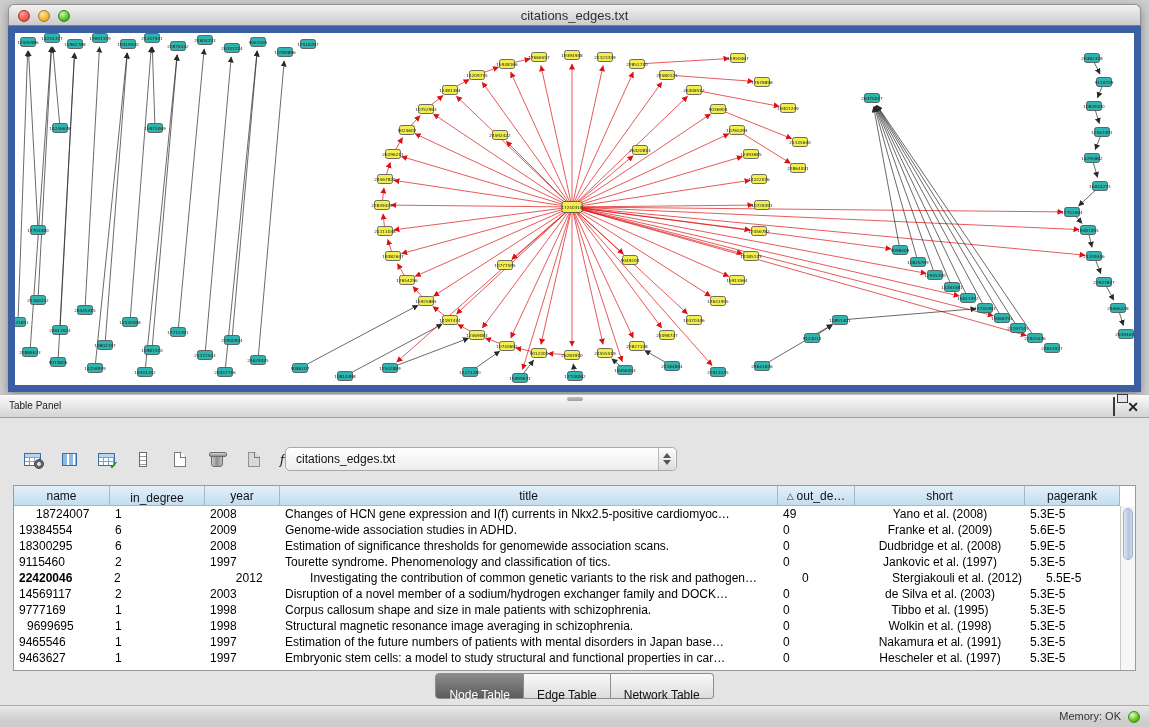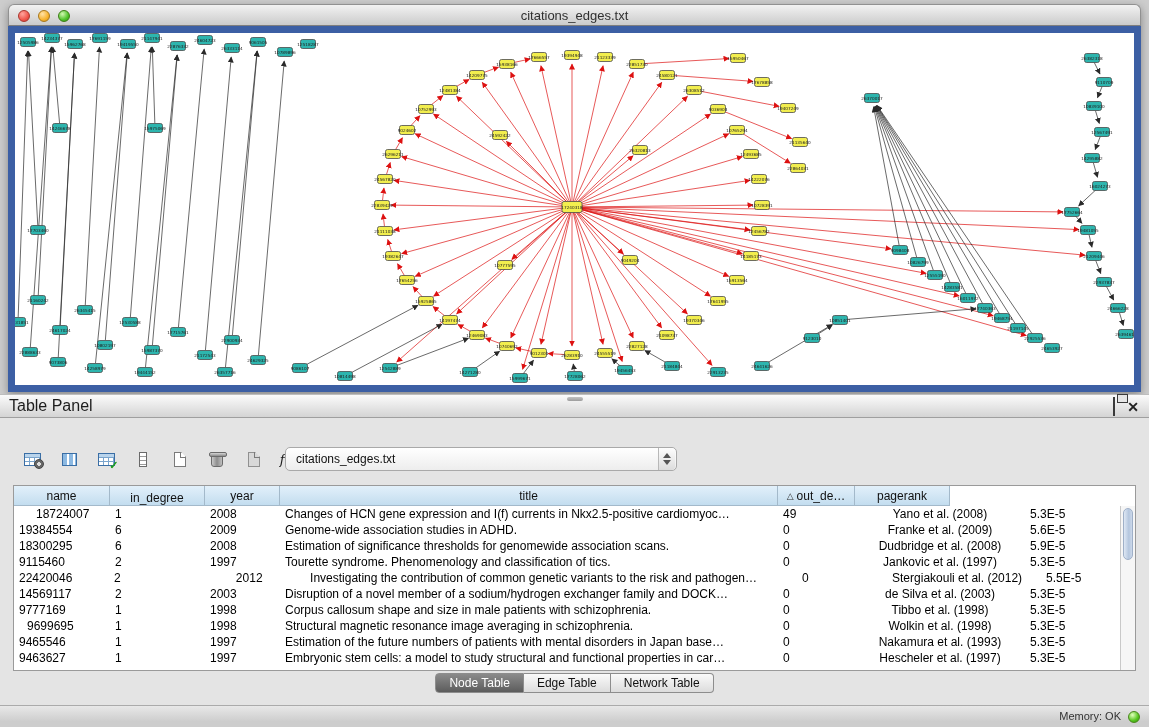--- a/index.html
+++ b/index.html
@@ -23,21 +23,21 @@
   .light.orange { background:radial-gradient(circle at 35% 30%, #ffe2a8, #f7b32e 60%, #c98a1c); border:1px solid #a8771a; }
   .light.green  { background:radial-gradient(circle at 35% 30%, #d2f7b2, #4fc built?, #2f8f12); }
   .light.green  { background:radial-gradient(circle at 35% 30%, #d2f7b2, #4fc32a 60%, #2f8f12); border:1px solid #3c7d14; }
   .net-body { position:absolute; top:22px; left:0; right:0; bottom:0; background:#3c5fa4; padding:7px; }
   .net-canvas { width:100%; height:100%; background:#ffffff; position:relative; overflow:hidden; }
   .net-canvas svg { position:absolute; left:0; top:0; width:100%; height:100%; }
 
   
   .panel-header { position:absolute; left:0; top:394px; width:1149px; height:24px;
     background:linear-gradient(#fbfbfb,#d4d4d4); border-top:1px solid #bdbdbd; border-bottom:1px solid #9f9f9f; }
-  .panel-title { position:absolute; left:9px; font-size:16px; line-height:22px; color:#1d1d1d; }
+  .panel-title { position:absolute; left:9px; font-size:10px; line-height:22px; color:#1d1d1d; }
   .panel-grip { position:absolute; left:50%; top:2px; width:16px; height:4px; margin-left:-8px;
     border-radius:2px; background:linear-gradient(#c2c2c2,#9d9d9d); }
   .panel-hdr-icons { position:absolute; right:10px; top:0; height:24px; display:flex; align-items:center; gap:12px; }
   .float-ic { width:10px; height:8px; border:1px solid #3a3a3a; position:relative; background:#eee; }
   .float-ic::after { content:""; position:absolute; left:3px; top:-4px; width:9px; height:7px;
     border:1px solid #3a3a3a; background:#e6e6e6; }
   .close-x { font-size:14px; font-weight:bold; color:#222; line-height:14px; cursor:default; }
 
   
   .panel-body { position:absolute; left:0; top:418px; width:1149px; height:287px; background:#e4e4e4; }
@@ -96,21 +96,21 @@
   .td { font-size:12px; line-height:16px; color:#000; padding:0 5px;
     overflow:hidden; white-space:nowrap; }
   .td.c5 { text-align:center; }
   .vscroll { position:absolute; right:0; top:20px; width:15px; height:164px;
     background:#f6f6f6; border-left:1px solid #c9c9c9; }
   .vthumb { margin:2px; height:52px; border-radius:6px; border:1px solid #9fb0c8;
     background:linear-gradient(to right,#dfe8f4,#b4c6de 60%,#cdd9ea); }
 
   
   .tabs { position:absolute; left:0; right:0; top:255px; display:flex; justify-content:center; }
-  .tab { height:20px; line-height:19px; padding:0 13px; font-size:12px; color:#111;
+  .tab { height:20px; line-height:19px; padding:12px 13px; font-size:12px; color:#111;
     border:1px solid #8d8d8d; border-left:none; background:linear-gradient(#fafafa,#dcdcdc); }
   .tab:first-child { border-left:1px solid #8d8d8d; border-radius:4px 0 0 4px; }
   .tab:last-child { border-radius:0 4px 4px 0; }
   .tab.active { background:linear-gradient(#8b8b8b,#5c5c5c); color:#fff; }
 
   
   .statusbar { position:absolute; left:0; top:705px; width:1149px; height:16px;
     background:linear-gradient(#e8e8e8,#cecece); border-top:1px solid #ababab; }
   .memory-label { position:absolute; right:28px; font-size:11px; line-height:21px; color:#333; }
   .mem-dot { position:absolute; right:9px; top:5px; width:12px; height:12px; border-radius:50%;
@@ -773,20 +773,23 @@
         <div class="th" style="width: 75px;">
           <span>year</span>
         </div>
         <div class="th" style="width: 498px;">
           <span>title</span>
         </div>
         <div class="th" style="width: 77px;">
           <span class="sort">△</span>
           <span>out_de…</span>
         </div>
+        <div class="th" style="width: 170px;">
+          <span>short</span>
+        </div>
         <div class="th" style="width: 95px;">
           <span>pagerank</span>
         </div>
       </div>
     <div class="grid-body" id="tbody">
         <div class="tr">
           <div class="td c0" style="width: 96px; padding-left: 22px;">18724007</div>
           <div class="td c1" style="width: 95px;">1</div>
           <div class="td c2" style="width: 75px;">2008</div>
           <div class="td c3" style="width: 498px;">Changes of HCN gene expression and I(f) currents in Nkx2.5-positive cardiomyoc…</div>
@@ -815,21 +818,21 @@
         <div class="tr">
           <div class="td c0" style="width: 96px;">9115460</div>
           <div class="td c1" style="width: 95px;">2</div>
           <div class="td c2" style="width: 75px;">1997</div>
           <div class="td c3" style="width: 498px;">Tourette syndrome. Phenomenology and classification of tics.</div>
           <div class="td c4" style="width: 77px;">0</div>
           <div class="td c5" style="width: 170px;">Jankovic et al. (1997)</div>
           <div class="td c6" style="width: 95px;">5.3E-5</div>
         </div>
         <div class="tr">
-          <div class="td c0" style="width: 96px;">22420046</div>
+          <div class="td c0" style="width: 96px; font-weight: bold;">22420046</div>
           <div class="td c1" style="width: 95px;">2</div>
           <div class="td c2" style="width: 75px; margin-left: 28px;">2012</div>
           <div class="td c3" style="width: 498px;">Investigating the contribution of common genetic variants to the risk and pathogen…</div>
           <div class="td c4" style="width: 77px;">0</div>
           <div class="td c5" style="width: 170px;">Stergiakouli et al. (2012)</div>
           <div class="td c6" style="width: 95px;">5.5E-5</div>
         </div>
         <div class="tr">
           <div class="td c0" style="width: 96px;">14569117</div>
           <div class="td c1" style="width: 95px;">2</div>
@@ -838,39 +841,39 @@
           <div class="td c4" style="width: 77px;">0</div>
           <div class="td c5" style="width: 170px;">de Silva et al. (2003)</div>
           <div class="td c6" style="width: 95px;">5.3E-5</div>
         </div>
         <div class="tr">
           <div class="td c0" style="width: 96px;">9777169</div>
           <div class="td c1" style="width: 95px;">1</div>
           <div class="td c2" style="width: 75px;">1998</div>
           <div class="td c3" style="width: 498px;">Corpus callosum shape and size in male patients with schizophrenia.</div>
           <div class="td c4" style="width: 77px;">0</div>
-          <div class="td c5" style="width: 170px;">Tibbo et al. (1998)</div>
+          <div class="td c5" style="width: 170px;">Tibbo et al. (1995)</div>
           <div class="td c6" style="width: 95px;">5.3E-5</div>
         </div>
         <div class="tr">
           <div class="td c0" style="width: 96px; padding-left: 13px;">9699695</div>
           <div class="td c1" style="width: 95px;">1</div>
           <div class="td c2" style="width: 75px;">1998</div>
           <div class="td c3" style="width: 498px;">Structural magnetic resonance image averaging in schizophrenia.</div>
           <div class="td c4" style="width: 77px;">0</div>
           <div class="td c5" style="width: 170px;">Wolkin et al. (1998)</div>
           <div class="td c6" style="width: 95px;">5.3E-5</div>
         </div>
         <div class="tr">
           <div class="td c0" style="width: 96px;">9465546</div>
           <div class="td c1" style="width: 95px;">1</div>
           <div class="td c2" style="width: 75px;">1997</div>
           <div class="td c3" style="width: 498px;">Estimation of the future numbers of patients with mental disorders in Japan base…</div>
           <div class="td c4" style="width: 77px;">0</div>
-          <div class="td c5" style="width: 170px;">Nakamura et al. (1993)</div>
+          <div class="td c5" style="width: 170px;">Nakamura et al. (1991)</div>
           <div class="td c6" style="width: 95px;">5.3E-5</div>
         </div>
         <div class="tr">
           <div class="td c0" style="width: 96px;">9463627</div>
           <div class="td c1" style="width: 95px;">1</div>
           <div class="td c2" style="width: 75px;">1997</div>
           <div class="td c3" style="width: 498px;">Embryonic stem cells: a model to study structural and functional properties in car…</div>
           <div class="td c4" style="width: 77px;">0</div>
           <div class="td c5" style="width: 170px;">Hescheler et al. (1997)</div>
           <div class="td c6" style="width: 95px;">5.3E-5</div>

